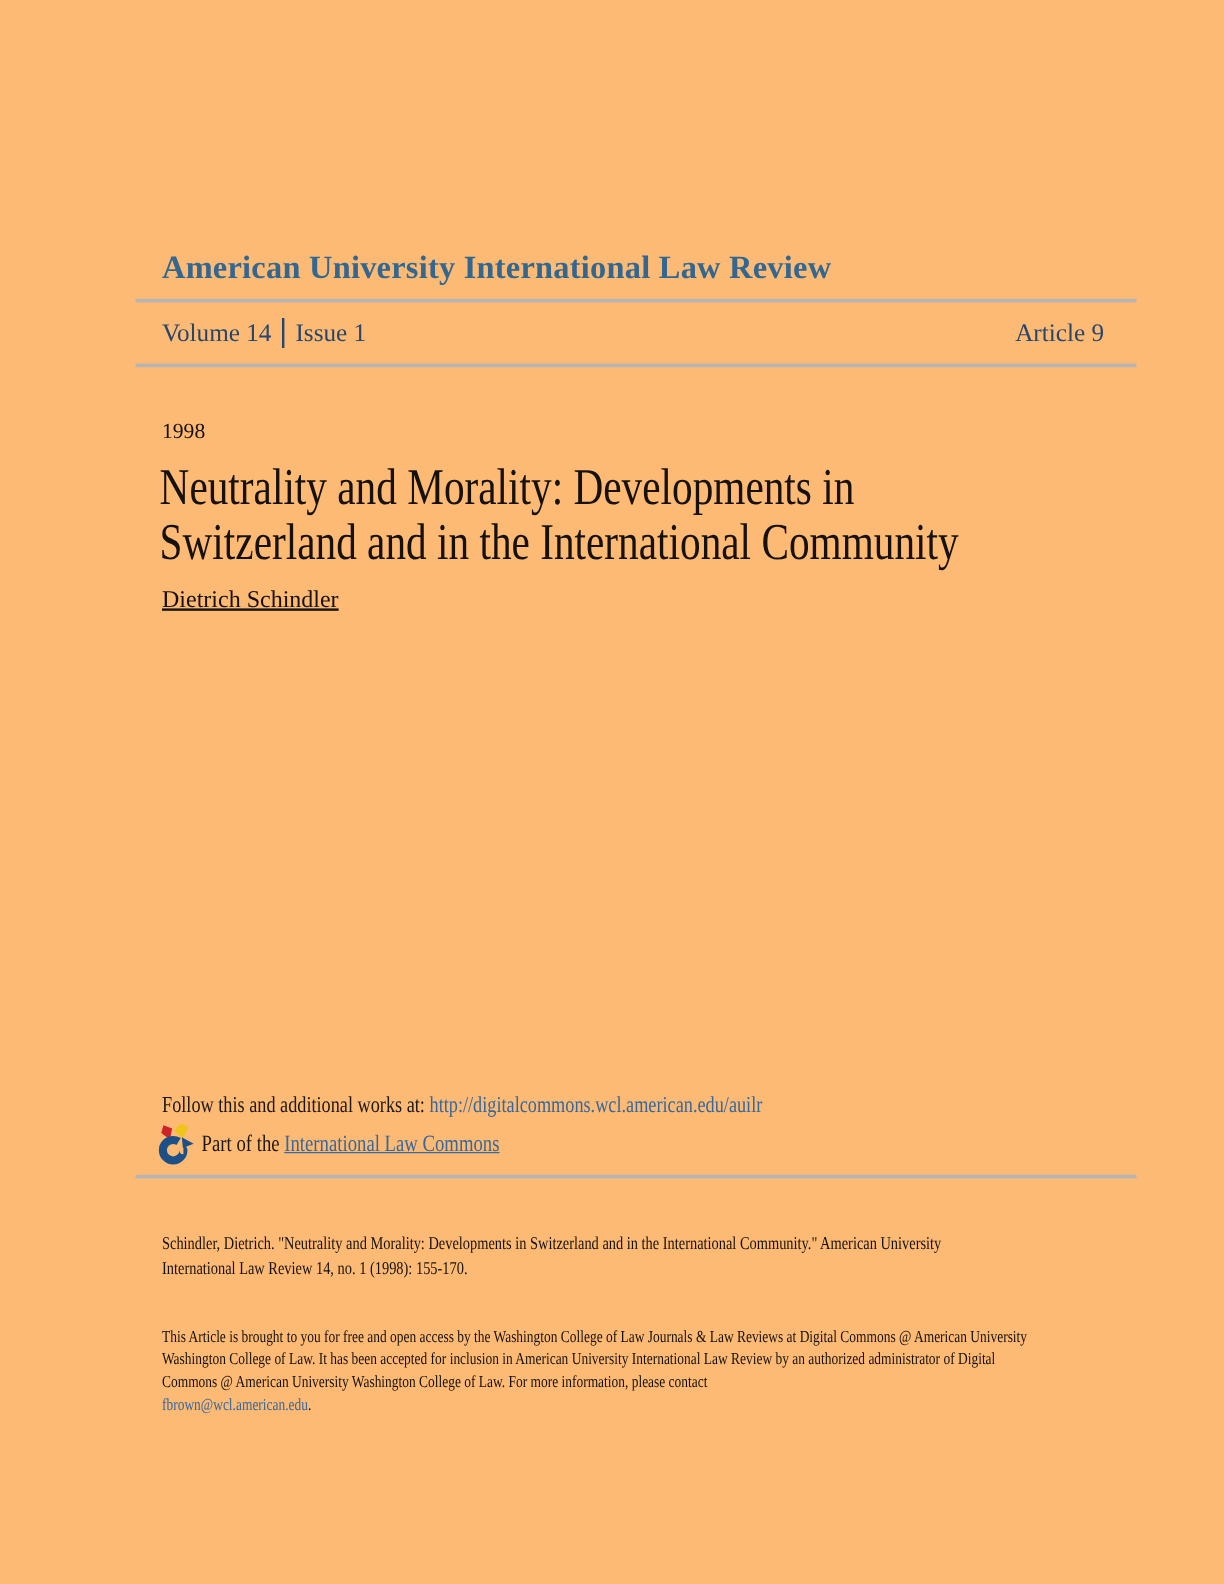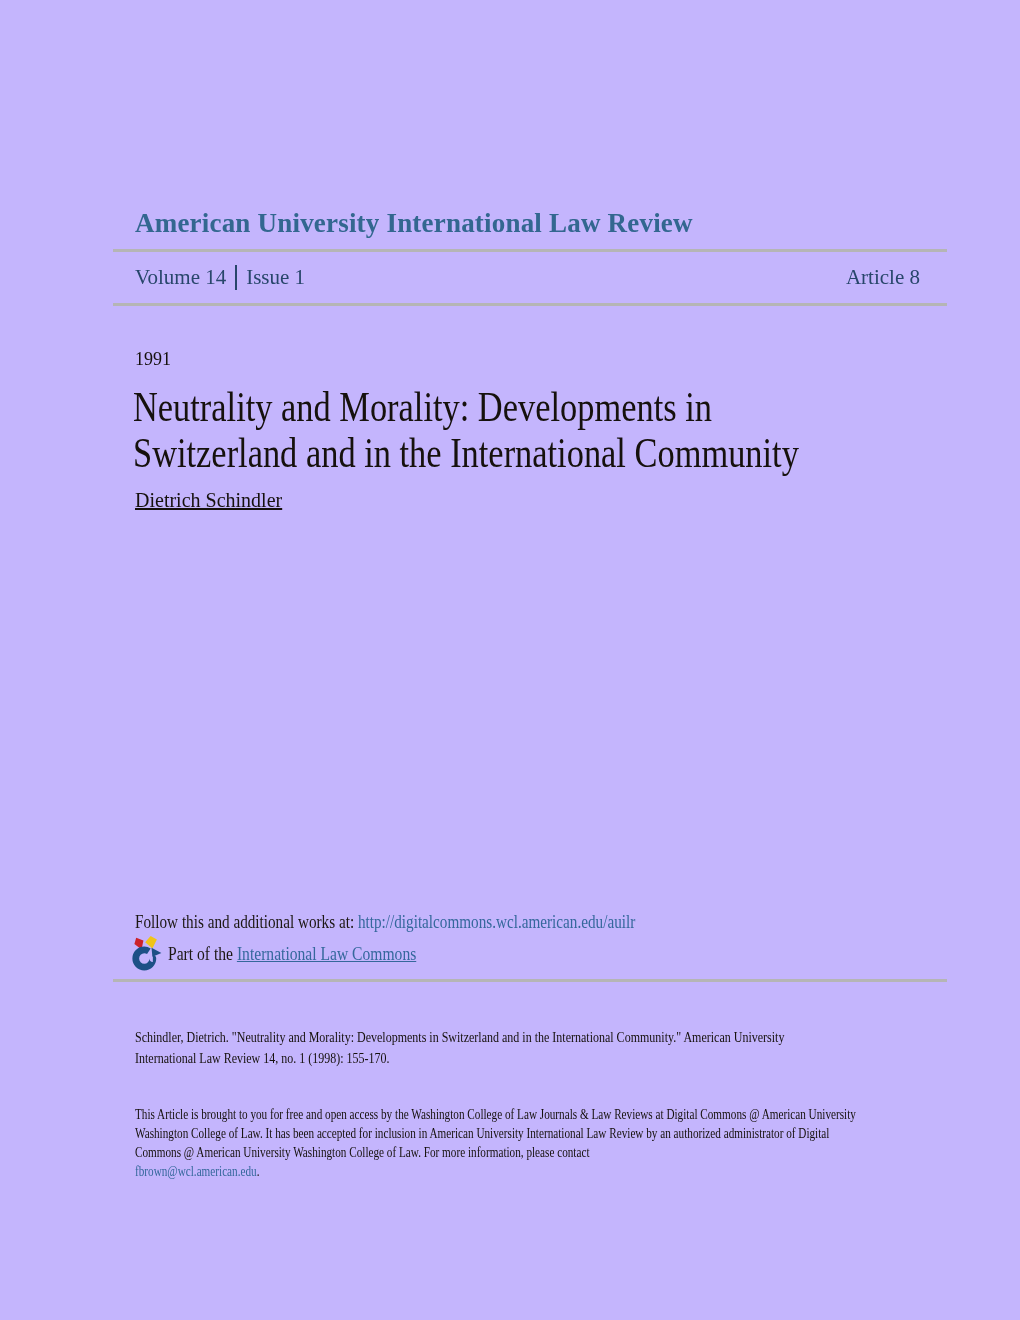--- a/index.html
+++ b/index.html
@@ -11,21 +11,21 @@
     width: 1020px;
     height: 1320px;
     overflow: hidden;
     font-family: "Liberation Serif", "DejaVu Serif", serif;
     color: #1c1713;
   }
   #page {
     position: relative;
     width: 1020px;
     height: 1320px;
-    background: #c4b5fd;
+    background: #fdba74;
   }
   .abs { position: absolute; }
 
   .journal-name {
     left: 135px; top: 208px;
     font-size: 27px;
     font-weight: bold;
     color: #336790;
     letter-spacing: 0.2px;
     white-space: nowrap;
@@ -139,26 +139,26 @@
 <body>
 
 <div id="page">
 
   <div class="abs journal-name">American University International Law Review</div>
 
   <div class="abs rule rule-1"></div>
 
   <div class="abs volume-row">
     <span><span>Volume 14</span><span class="vol-sep"></span><span>Issue 1</span></span>
-    <span>Article 8</span>
+    <span>Article 9</span>
   </div>
 
   <div class="abs rule rule-2"></div>
 
-  <div class="abs year">1991</div>
+  <div class="abs year">1998</div>
 
   <div class="abs article-title">
     <span>Neutrality and Morality: Developments in</span>
     <span>Switzerland and in the International Community</span>
   </div>
 
   <div class="abs author">Dietrich Schindler</div>
 
   <div class="abs follow-line">
     <span>Follow this and additional works at: </span><a class="link">http://digitalcommons.wcl.american.edu/auilr</a>

